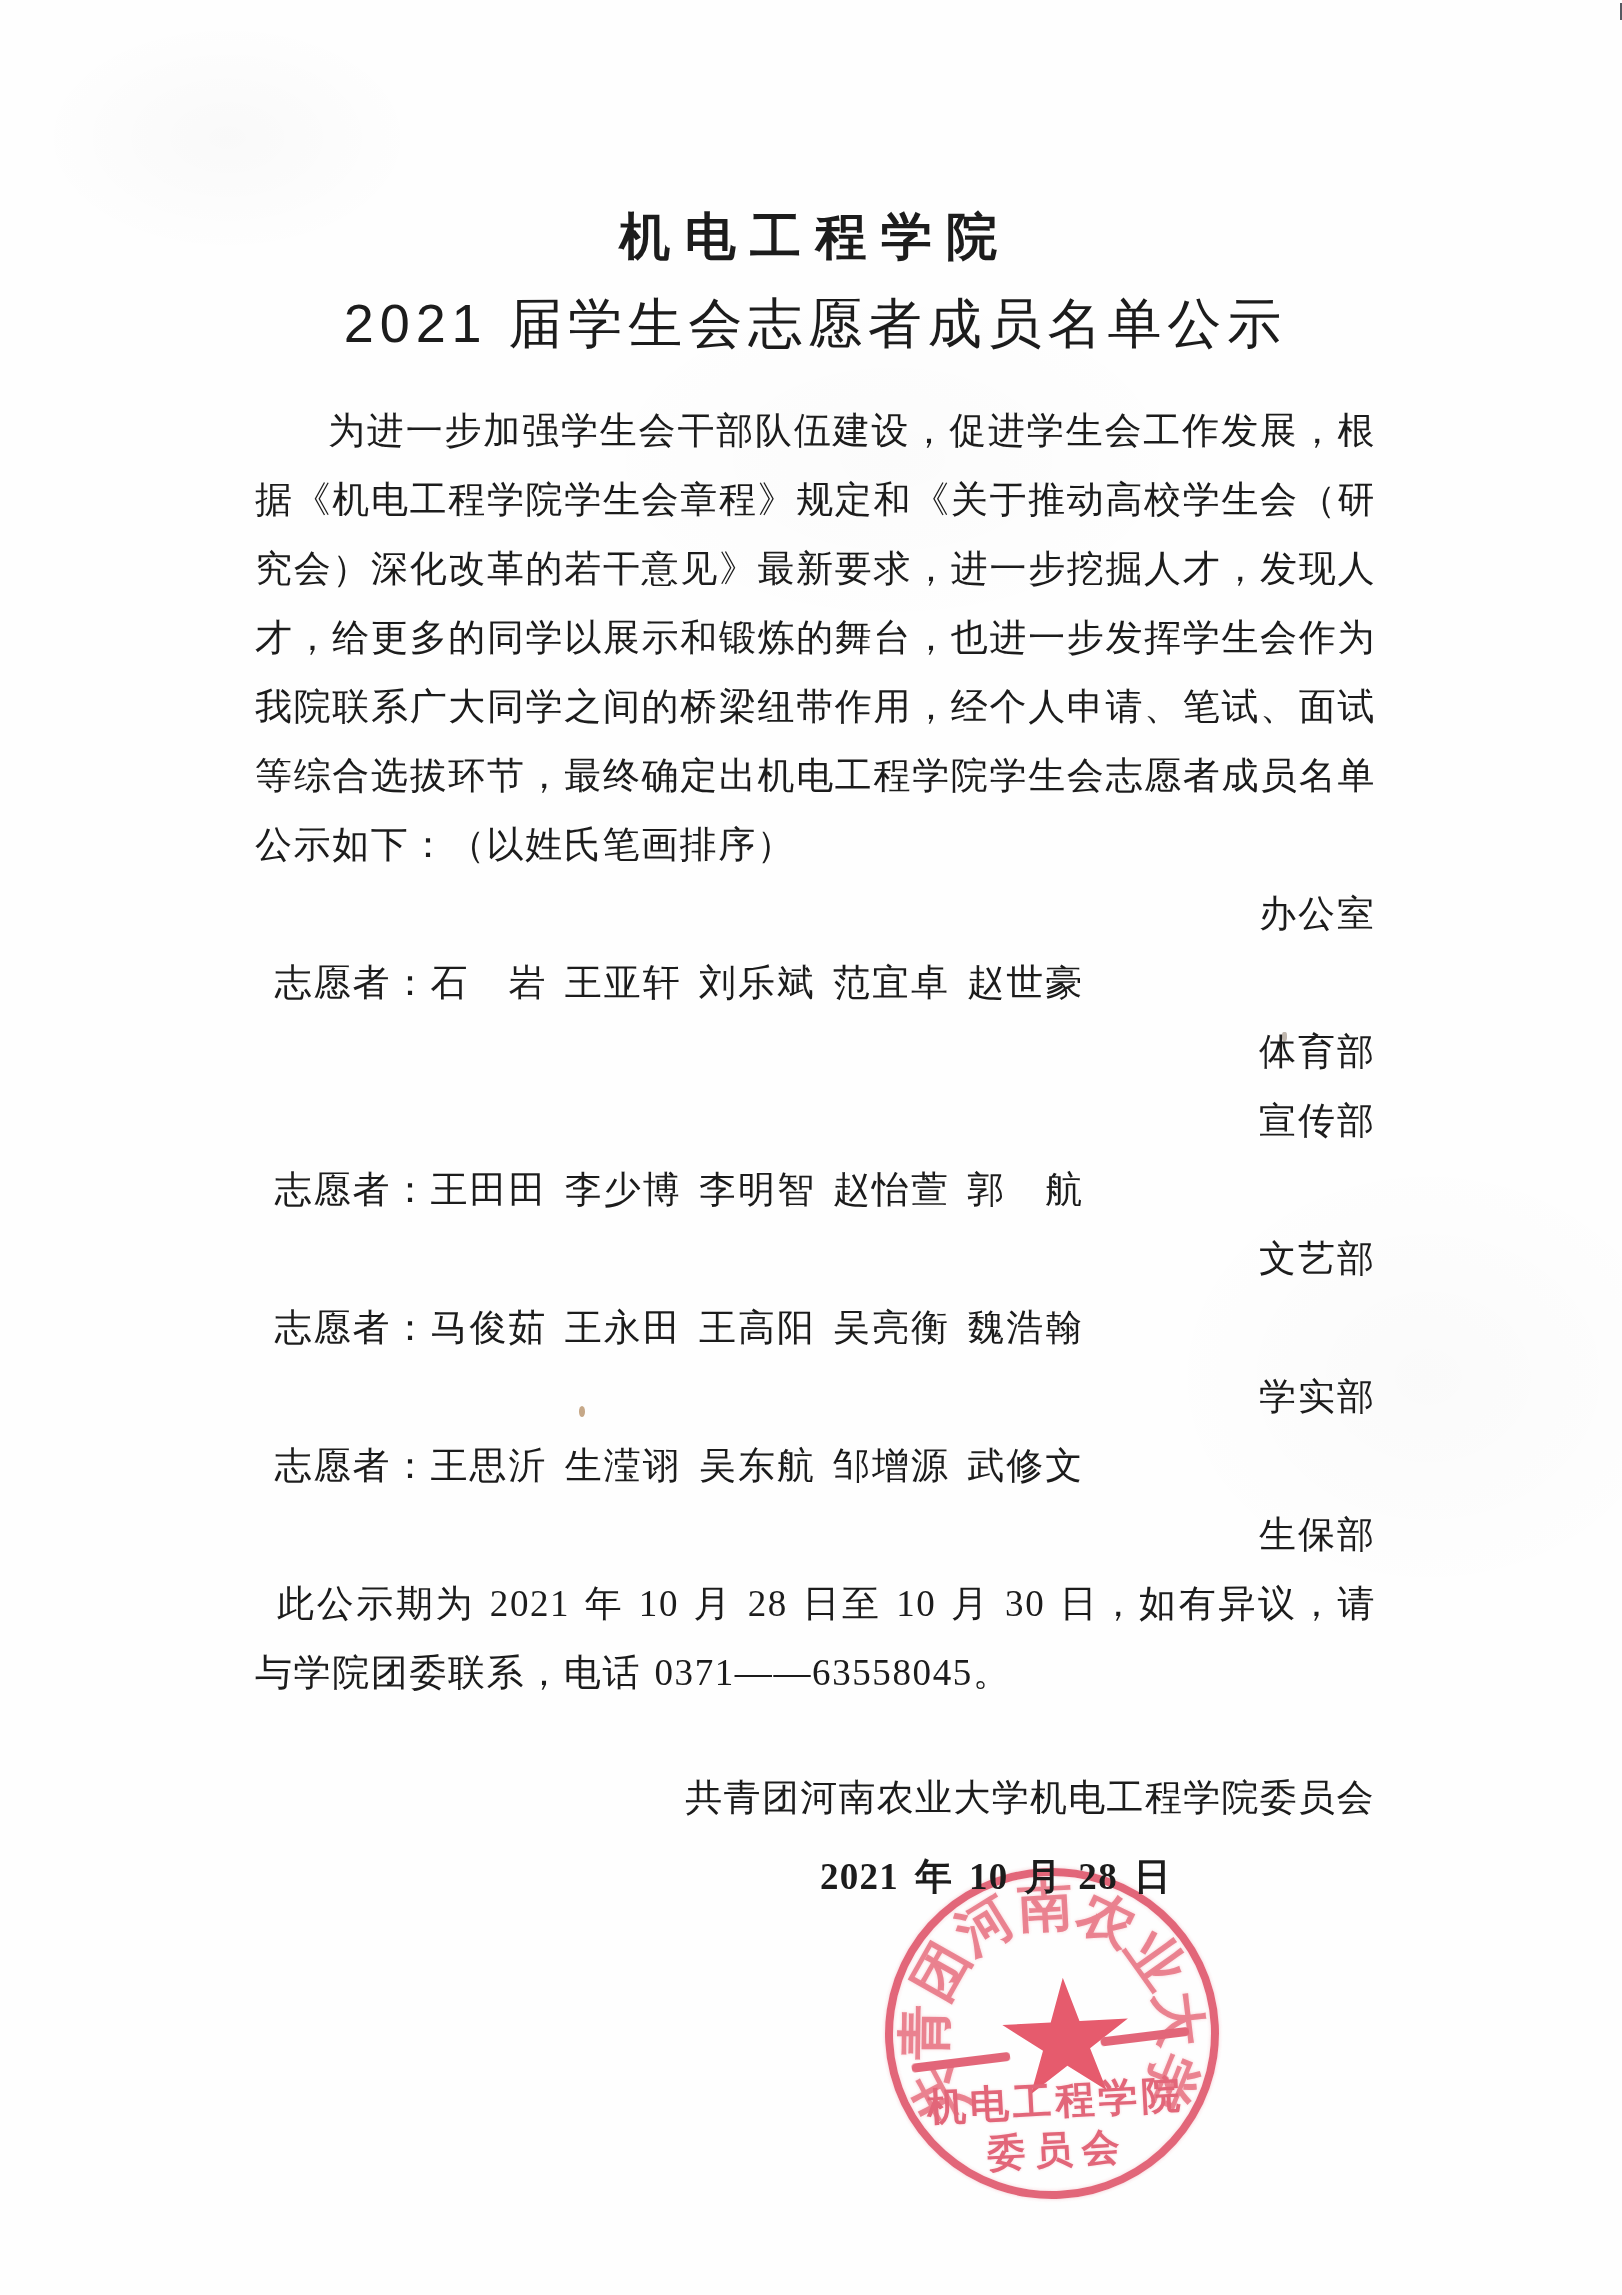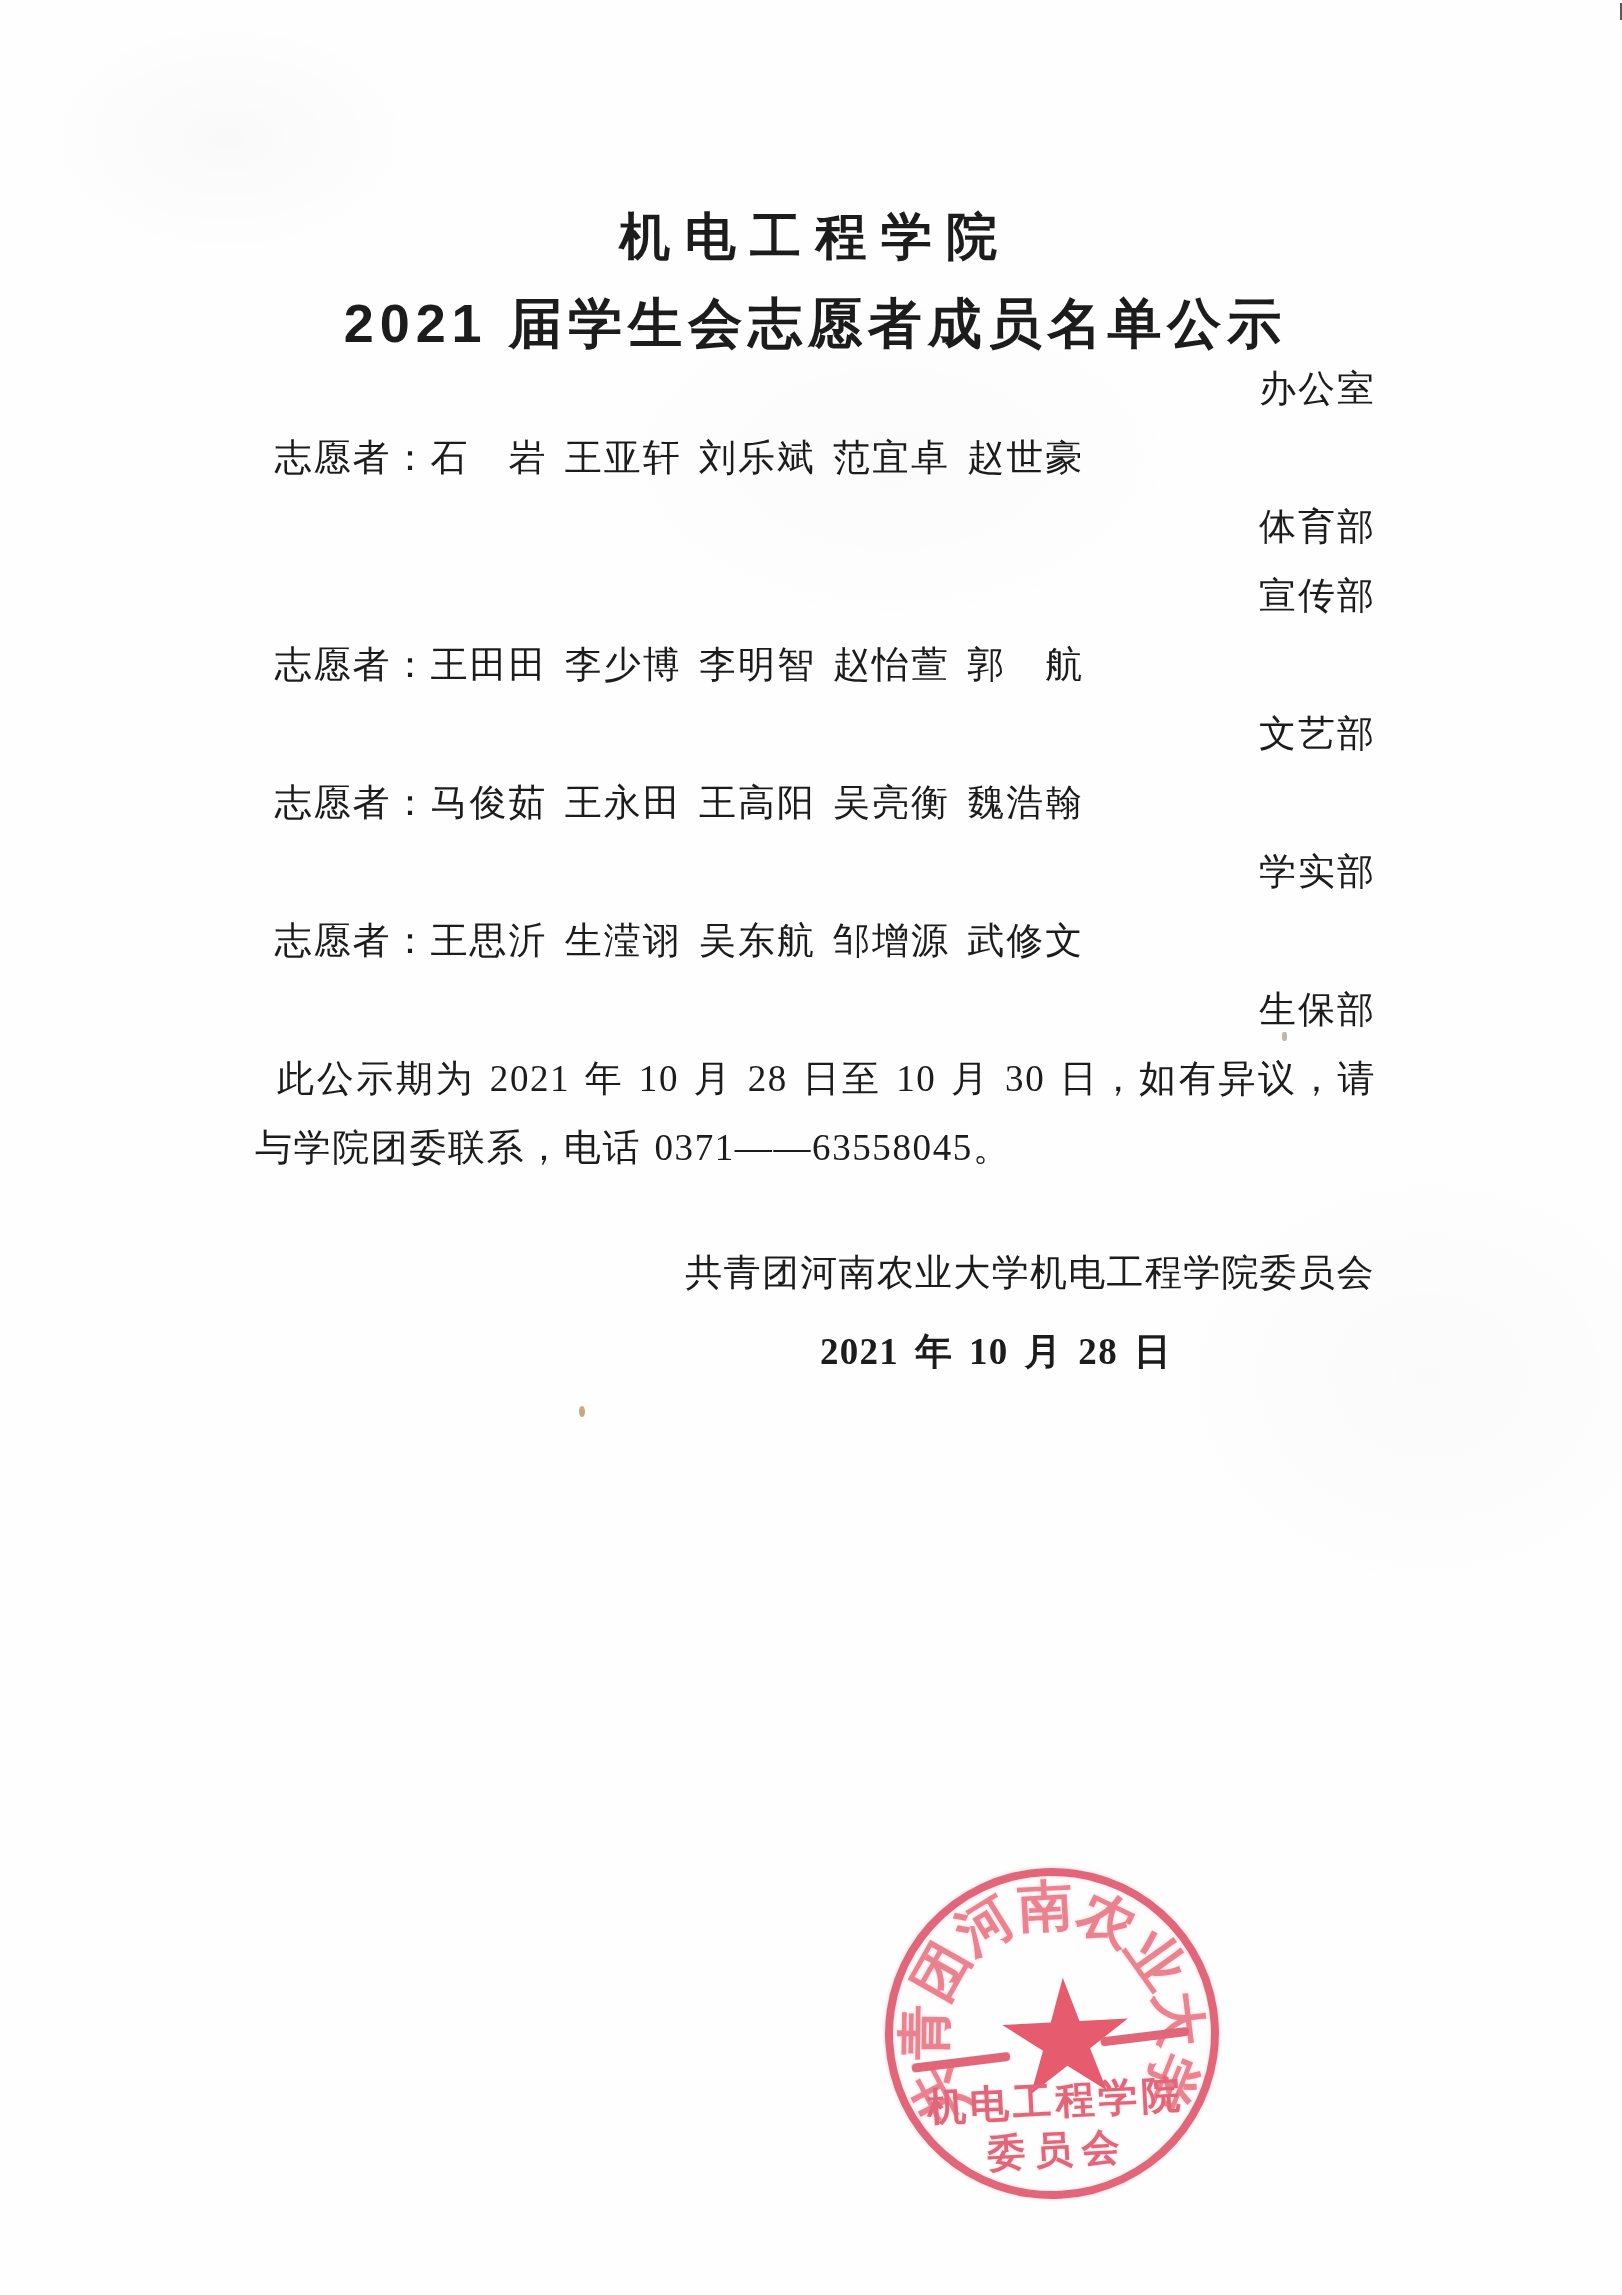--- a/index.html
+++ b/index.html
@@ -28,21 +28,21 @@
     font-family:"Liberation Sans","DejaVu Sans",sans-serif;
     font-weight:bold;
     font-size:51px;
     letter-spacing:14.4px;
     text-align:center;
     line-height:1.15;
   }
   .doc-subtitle{
     margin:27.5px 0 0 0;
     font-family:"Liberation Sans","DejaVu Sans",sans-serif;
-    font-weight:bold;
+    font-weight:normal;
     font-size:54px;
     letter-spacing:5.9px;
     text-align:center;
     line-height:1.1;
   }
   .body-par{
     margin:42px 0 0 0;
     font-size:37px;
     line-height:69px;
     letter-spacing:1.6px;
@@ -174,20 +174,21 @@
   <div class="stamp-bar left"></div>
   <div class="stamp-bar right"></div>
   <div class="stamp-line1">机电工程学院</div>
   <div class="stamp-line2">委员会</div>
 </div>
 
 <div class="content">
   <h1 class="doc-title">机电工程学院</h1>
   <h2 class="doc-subtitle">2021 届学生会志愿者成员名单公示</h2>
 
+  <p class="body-par">为进一步加强学生会干部队伍建设，促进学生会工作发展，根据《机电工程学院学生会章程》规定和《关于推动高校学生会（研究会）深化改革的若干意见》最新要求，进一步挖掘人才，发现人才，给更多的同学以展示和锻炼的舞台，也进一步发挥学生会作为我院联系广大同学之间的桥梁纽带作用，经个人申请、笔试、面试等综合选拔环节，最终确定出机电工程学院学生会志愿者成员名单公示如下：（以姓氏笔画排序）</p>
 
   <div class="roster">
     <div class="dept-line">办公室</div>
     <div class="vol-line"><span>志愿者：</span><span>石　岩 王亚轩 刘乐斌 范宜卓 赵世豪</span></div>
 
     <div class="dept-line">体育部</div>
 
     <div class="dept-line">宣传部</div>
     <div class="vol-line"><span>志愿者：</span><span>王田田 李少博 李明智 赵怡萱 郭　航</span></div>
 

